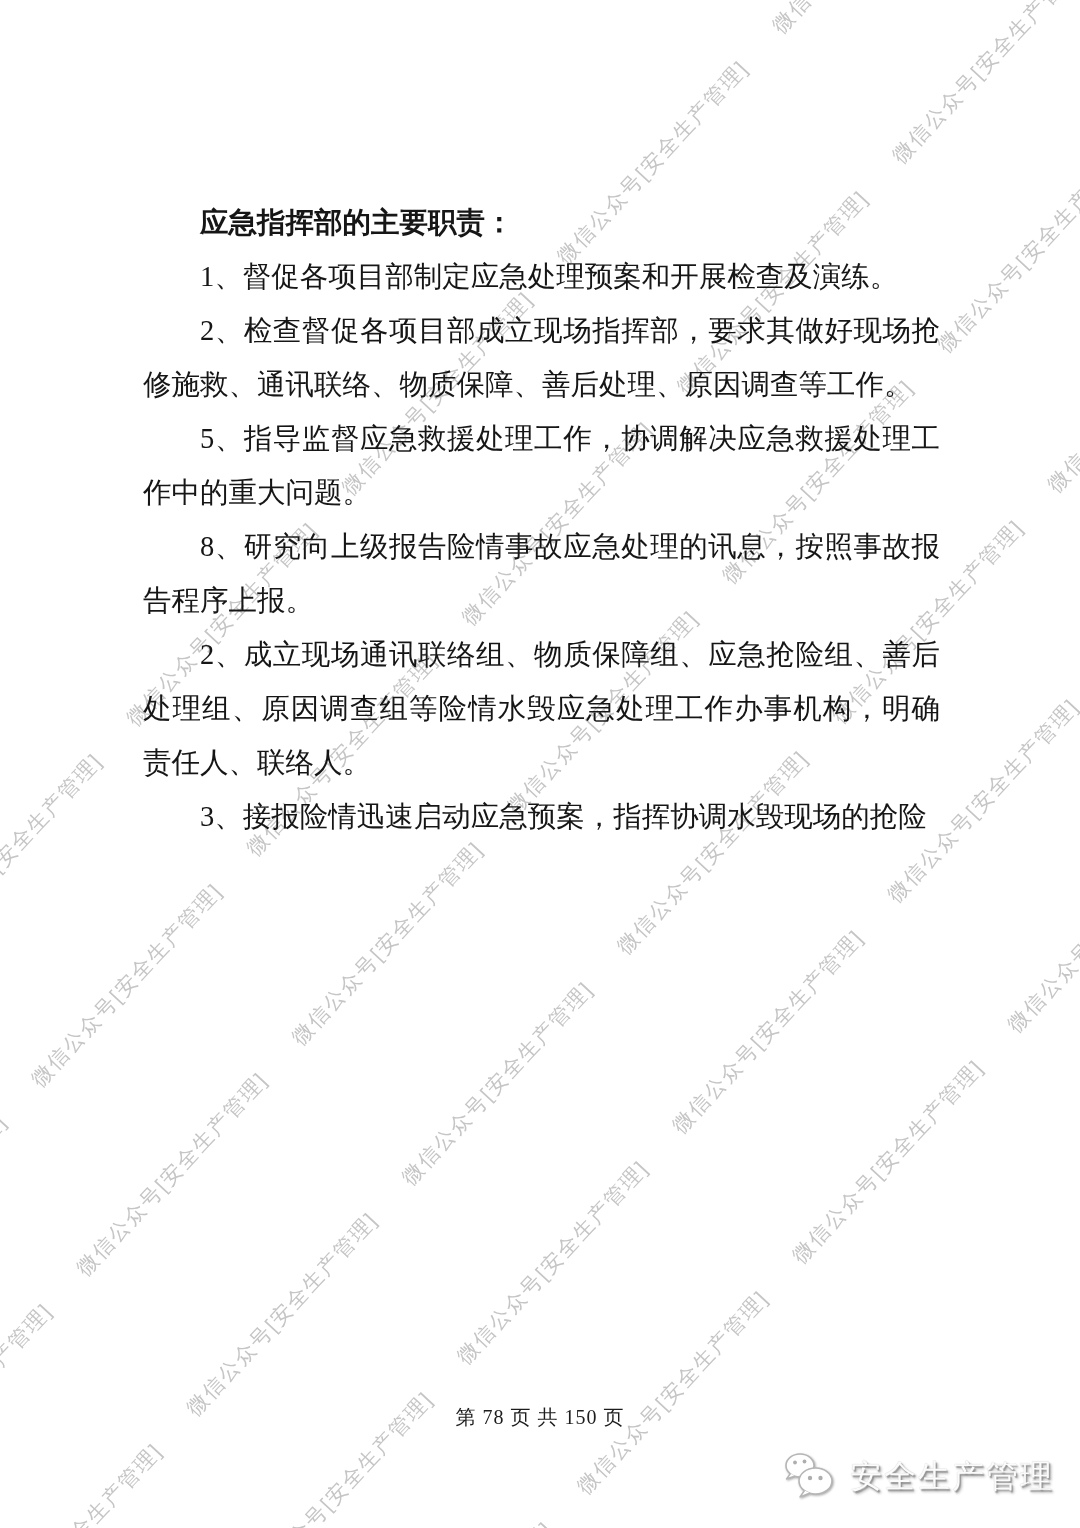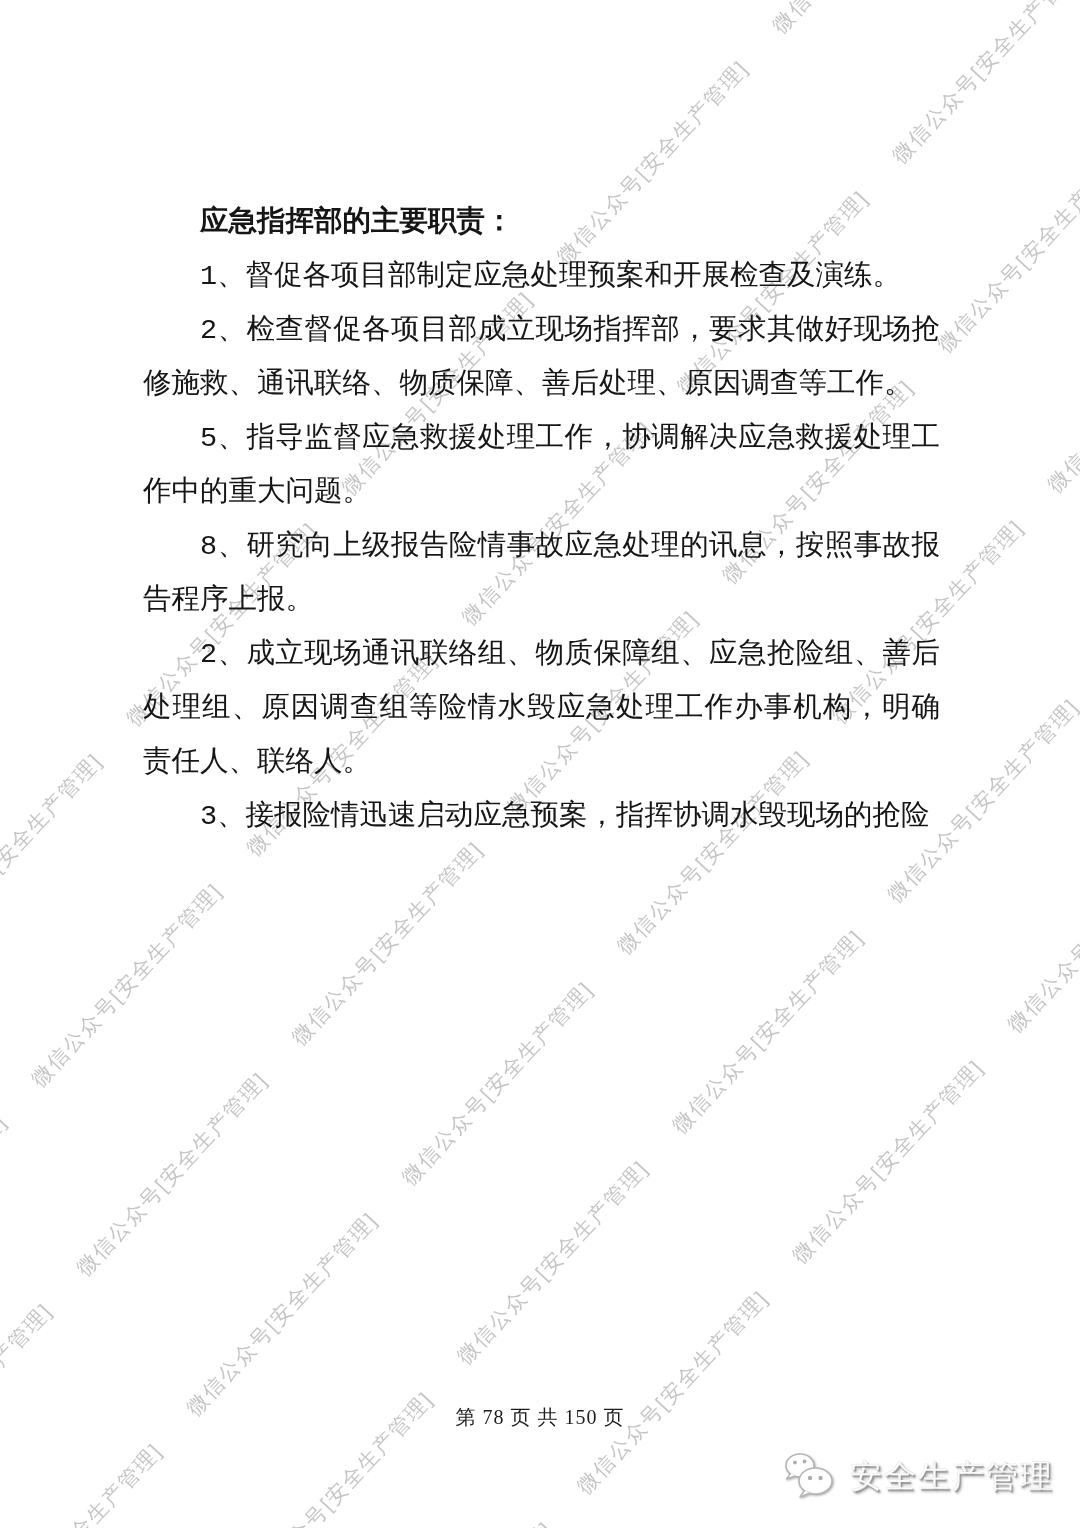--- a/index.html
+++ b/index.html
@@ -37,21 +37,20 @@
   .doc {
     position: absolute;
     left: 143px;
     top: 196px;
     width: 797px;
     z-index: 1;
     color: #161616;
     font-size: 28.5px;
     line-height: 54px;
     text-align: justify;
-    font-family: Liberation Mono, monospace;
   }
   .doc p, .doc h2 {
     margin: 0;
     padding: 0;
     text-indent: 2em;
     font-size: 28.5px;
     line-height: 54px;
   }
   .doc h2 { font-weight: 700; text-align: left; }
 

